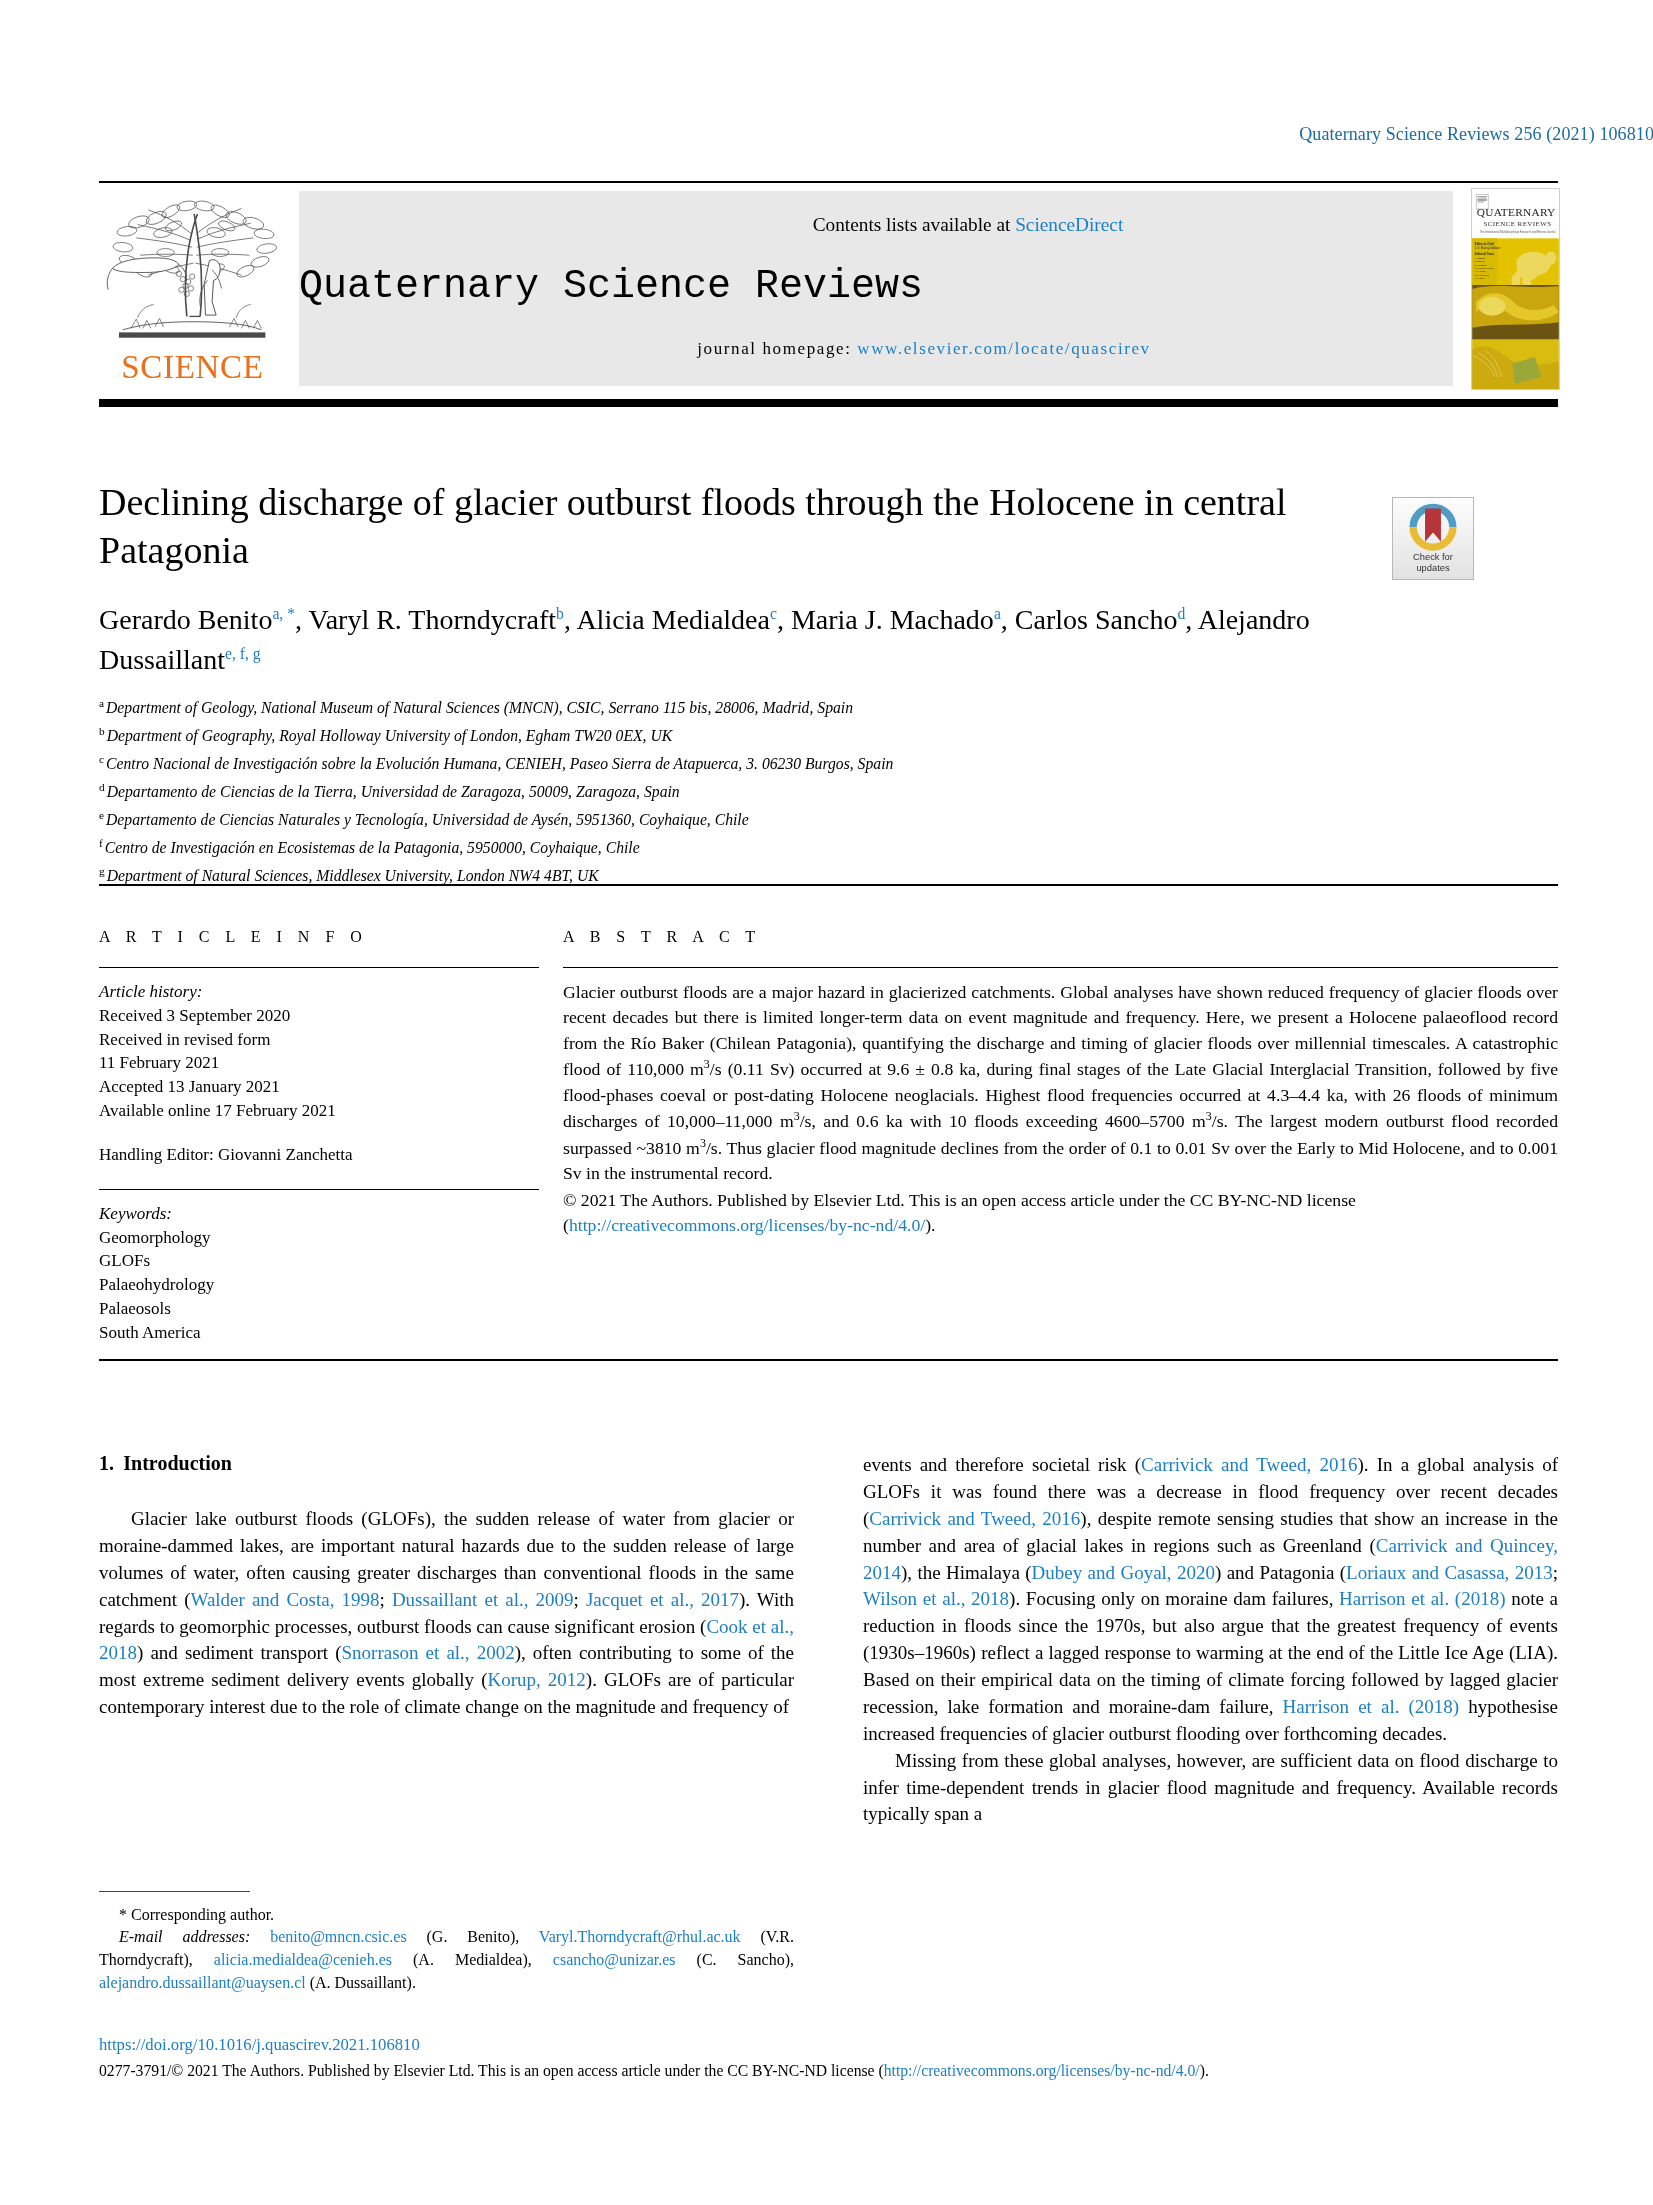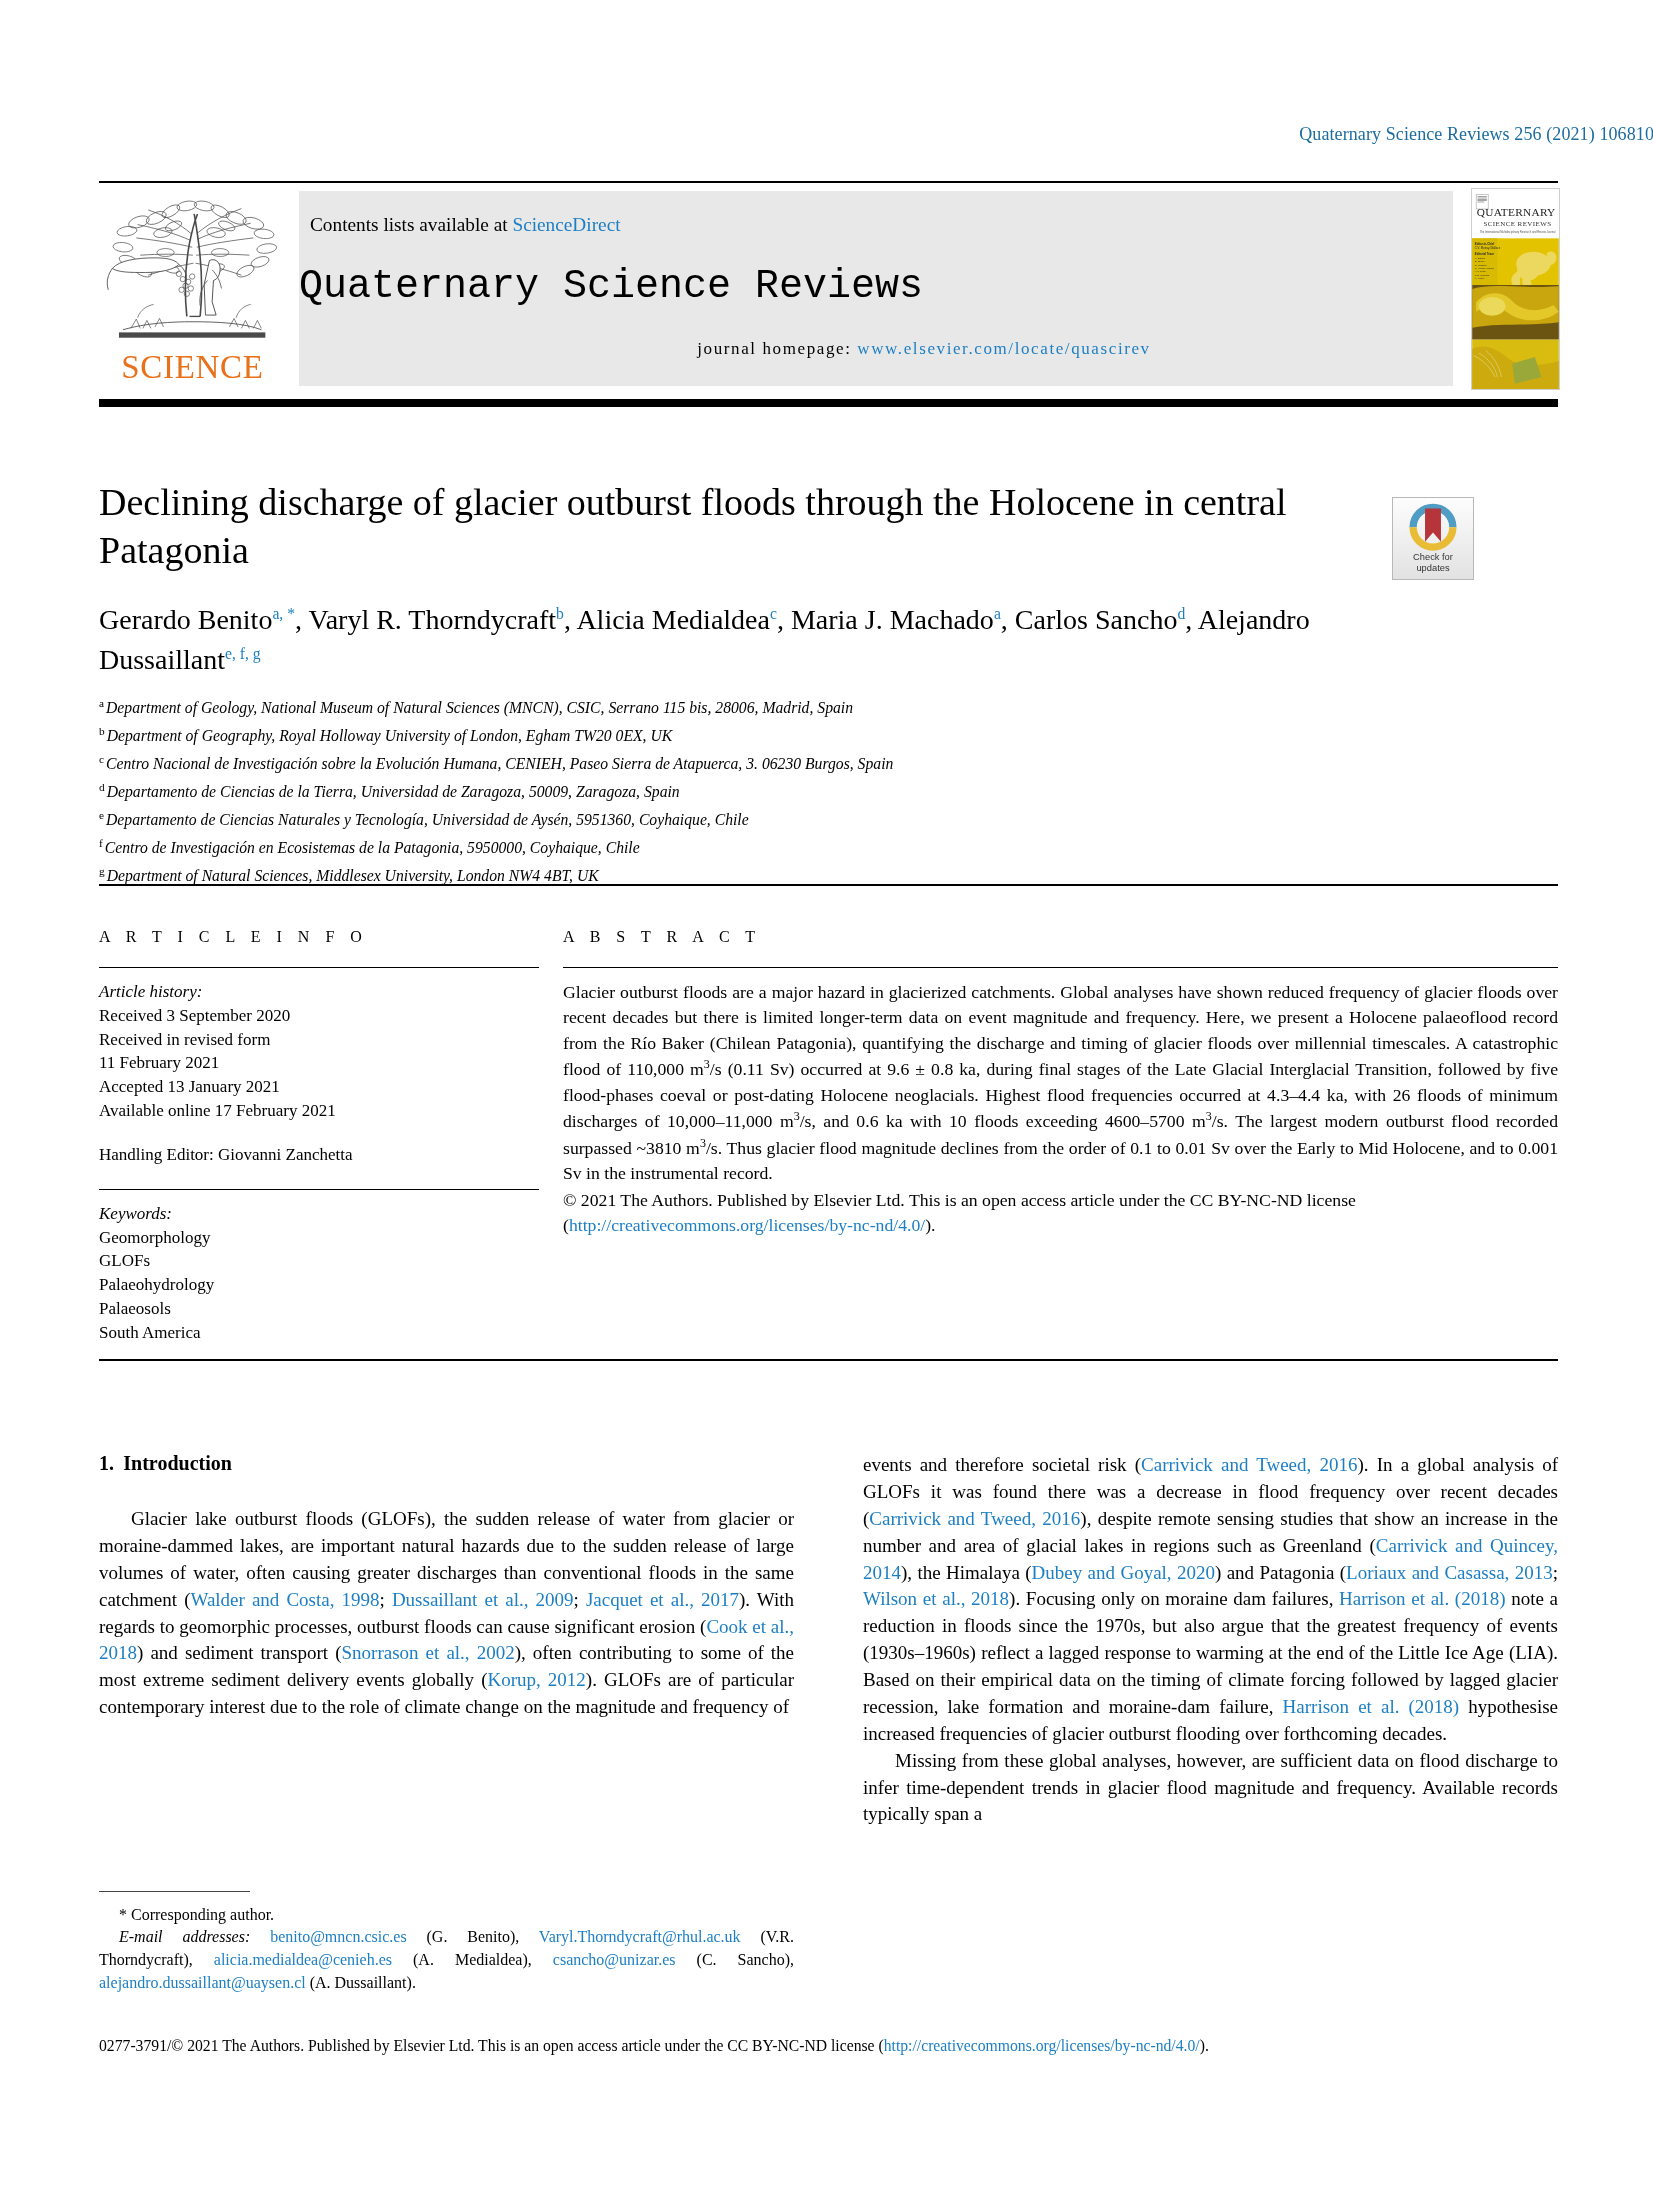--- a/index.html
+++ b/index.html
@@ -65,22 +65,22 @@
   .masthead-box {
     position: absolute;
     left: 200px; top: 2.7px;
     width: 1154px; height: 195px;
     background: #e8e8e8;
   }
   .contents-line {
     position: absolute;
     left: 0; top: 23px;
     width: 1338px;
+    text-align: center;
     font-size: 19.3px;
-    margin-left: 11px;
   }
   .contents-line .sd {
     color: #1c7fc4;
   }
   .journal-title {
     position: absolute;
     left: 0; top: 73px;
     width: 1154px;
     text-align: left;
     font-size: 40px;
@@ -523,17 +523,18 @@
   <div class="fn">
     <div class="fn-rule"></div>
     <div class="fn-body">
       <span style="padding-left:20px">* Corresponding author.</span><br>
       <span style="padding-left:20px" class="ital">E-mail addresses:</span>
       <span class="lnk">benito@mncn.csic.es</span><span> (G. Benito), </span><span class="lnk">Varyl.Thorndycraft@rhul.ac.uk</span><span> (V.R. Thorndycraft), </span><span class="lnk">alicia.medialdea@cenieh.es</span><span> (A. Medialdea), </span><span class="lnk">csancho@unizar.es</span><span> (C. Sancho), </span><span class="lnk">alejandro.dussaillant@uaysen.cl</span><span> (A. Dussaillant).</span>
     </div>
   </div>
 
   <div class="footer">
+    <div class="doi">https://doi.org/10.1016/j.quascirev.2021.106810</div>
     <div class="issn"><span>0277-3791/© 2021 The Authors. Published by Elsevier Ltd. This is an open access article under the CC BY-NC-ND license (</span><span class="lnk">http://creativecommons.org/licenses/by-nc-nd/4.0/</span><span>).</span></div>
   </div>
 
 </div>
 
 
 </body></html>

